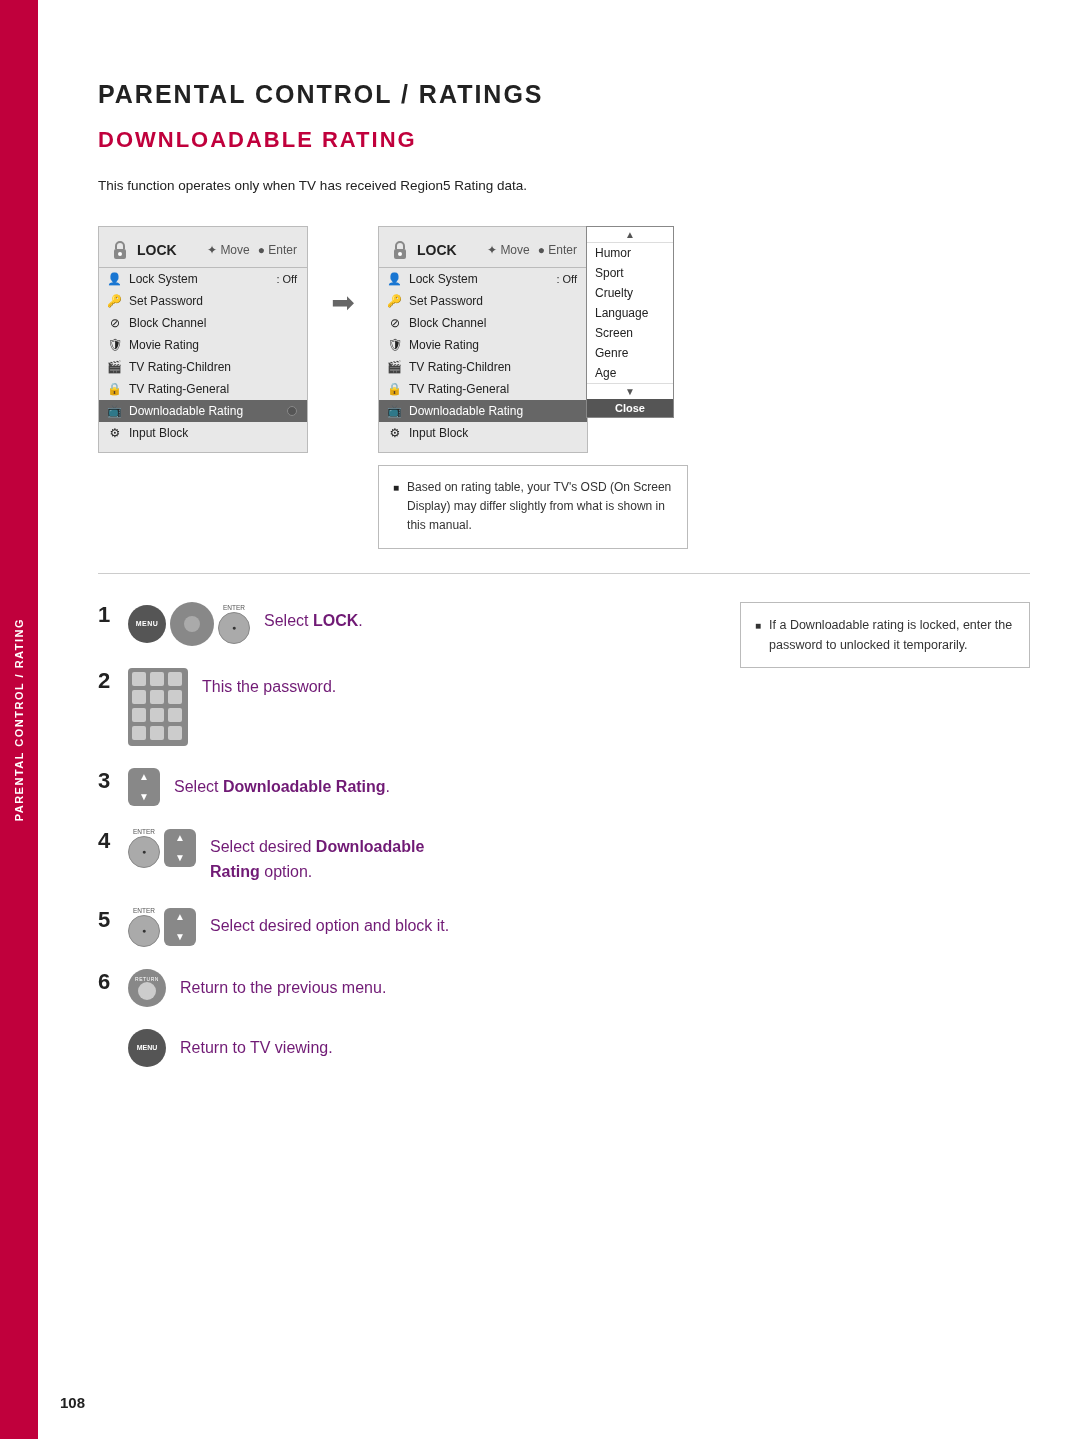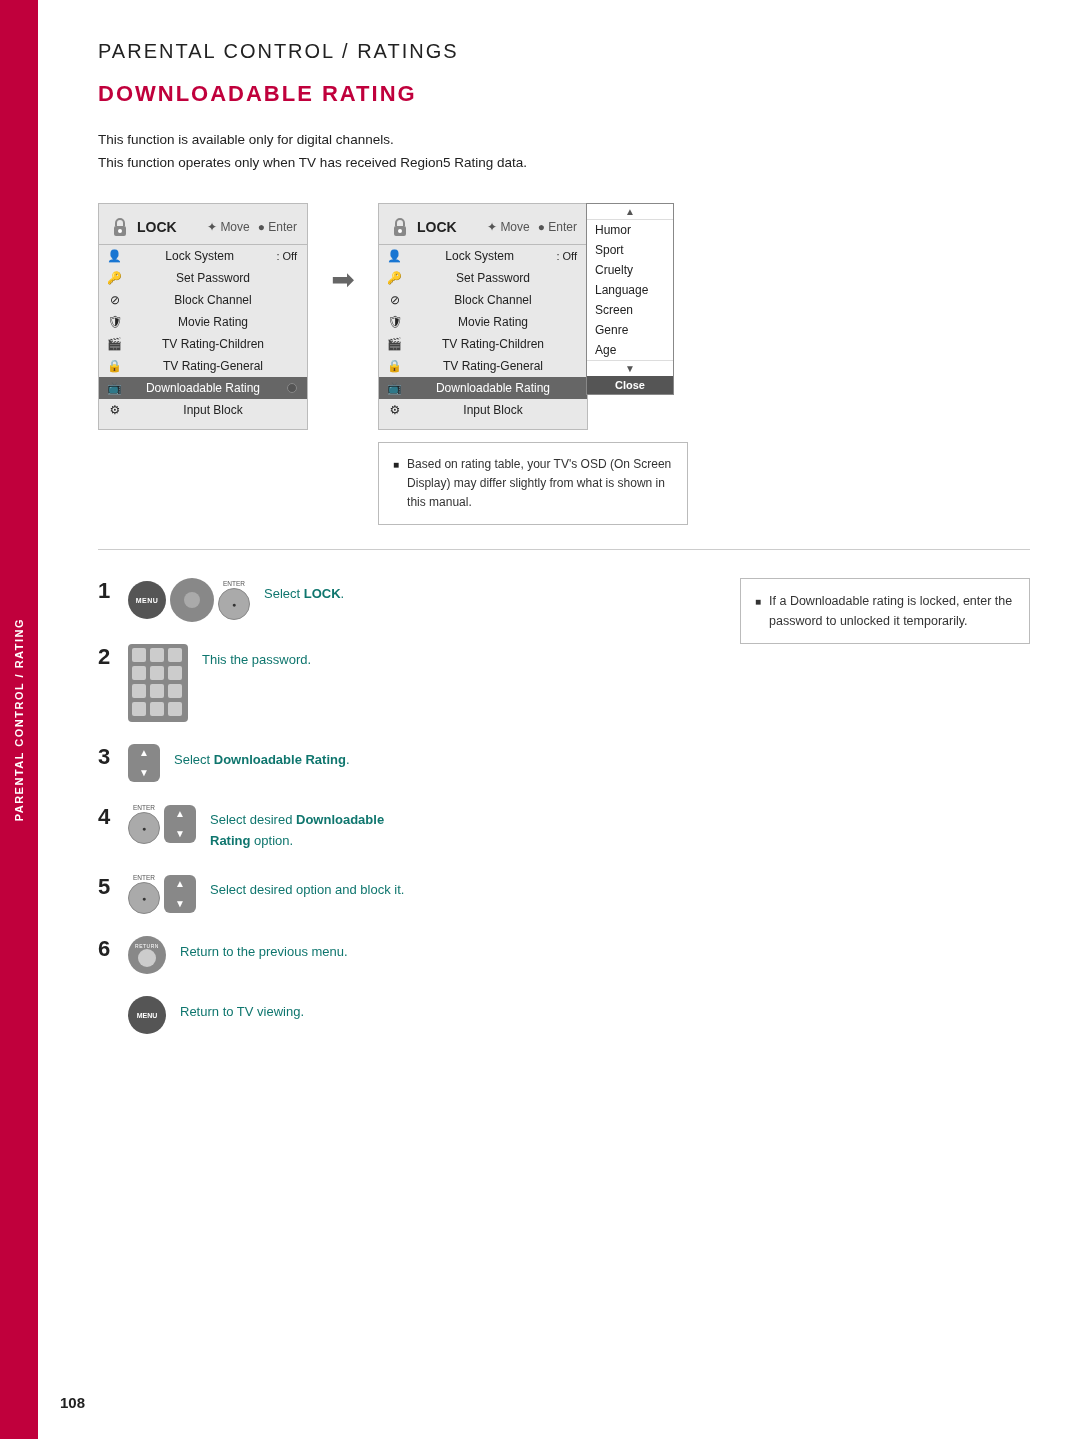--- a/index.html
+++ b/index.html
@@ -36,26 +36,27 @@
     }
 
     
     .main {
       margin-left: 38px;
       padding: 40px 50px 40px 60px;
     }
 
     
     .page-title {
-      font-size: 20px;
-      font-weight: normal;
+      font-size: 25px;
+      font-weight: bold;
       letter-spacing: 2px;
       text-transform: uppercase;
       color: #222;
       margin-bottom: 18px;
+      margin-top: 40px;
     }
     .section-title {
       font-size: 22px;
       font-weight: bold;
       letter-spacing: 2px;
       text-transform: uppercase;
       color: #c0003c;
       margin-bottom: 22px;
     }
     .intro-text {
@@ -123,21 +124,21 @@
       color: #fff;
     }
     .menu-item-icon {
       width: 16px;
       height: 16px;
       display: flex;
       align-items: center;
       justify-content: center;
       flex-shrink: 0;
     }
-    .menu-item-label { flex: 1; text-align: center; }
+    .menu-item-label { flex: 1; }
     .menu-item-value { font-size: 11px; }
     .menu-item-dot {
       width: 10px;
       height: 10px;
       border-radius: 50%;
       border: 1.5px solid #888;
       background: #ccc;
       margin-left: 4px;
     }
     .menu-item-dot.active {
@@ -266,23 +267,23 @@
       line-height: 1;
       margin-top: 2px;
     }
     .step-icons {
       display: flex;
       align-items: center;
       gap: 4px;
       flex-shrink: 0;
     }
     .step-text {
-      font-size: 13px;
+      font-size: 16px;
       line-height: 1.6;
-      color: #0f766e;
+      color: #701a75;
       padding-top: 6px;
     }
     .step-text b { font-weight: bold; }
     .btn-menu {
       width: 38px;
       height: 38px;
       background: #555;
       border-radius: 50%;
       display: flex;
       align-items: center;
@@ -421,21 +422,20 @@
   <span class="sidebar-text">PARENTAL CONTROL / RATING</span>
 </div>
 
 <div class="main">
 
   <div class="page-title">PARENTAL CONTROL / RATINGS</div>
 
   <div class="section-title">DOWNLOADABLE RATING</div>
 
   <div class="intro-text">
-    <div>This function is available only for digital channels.</div>
     <div>This function operates only when TV has received Region5 Rating data.</div>
   </div>
 
   <div class="diagram-area">
 
     <div class="menu-box">
       <div class="menu-header">
         <div class="lock-icon-img">
           <svg width="18" height="20" viewBox="0 0 18 20">
               <rect x="3" y="9" width="12" height="10" rx="2" fill="#888"></rect>

